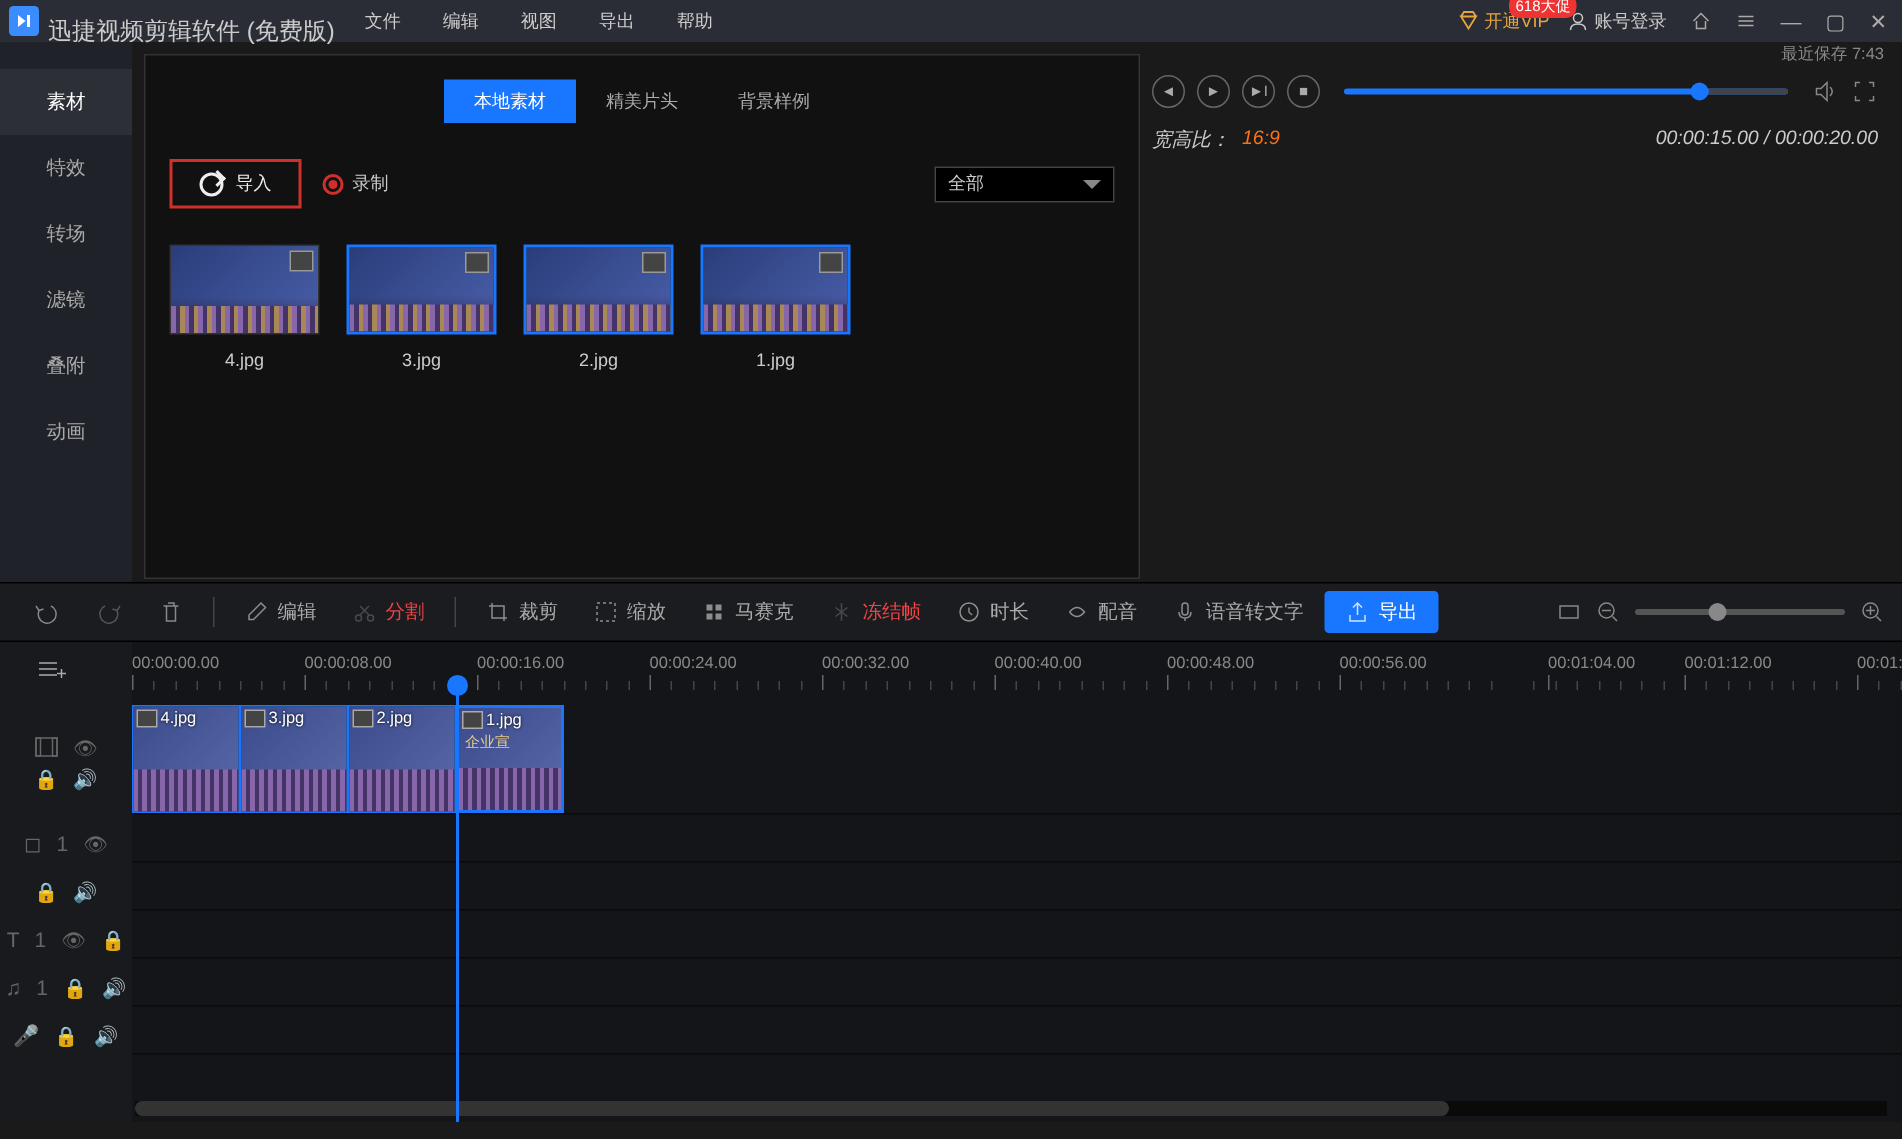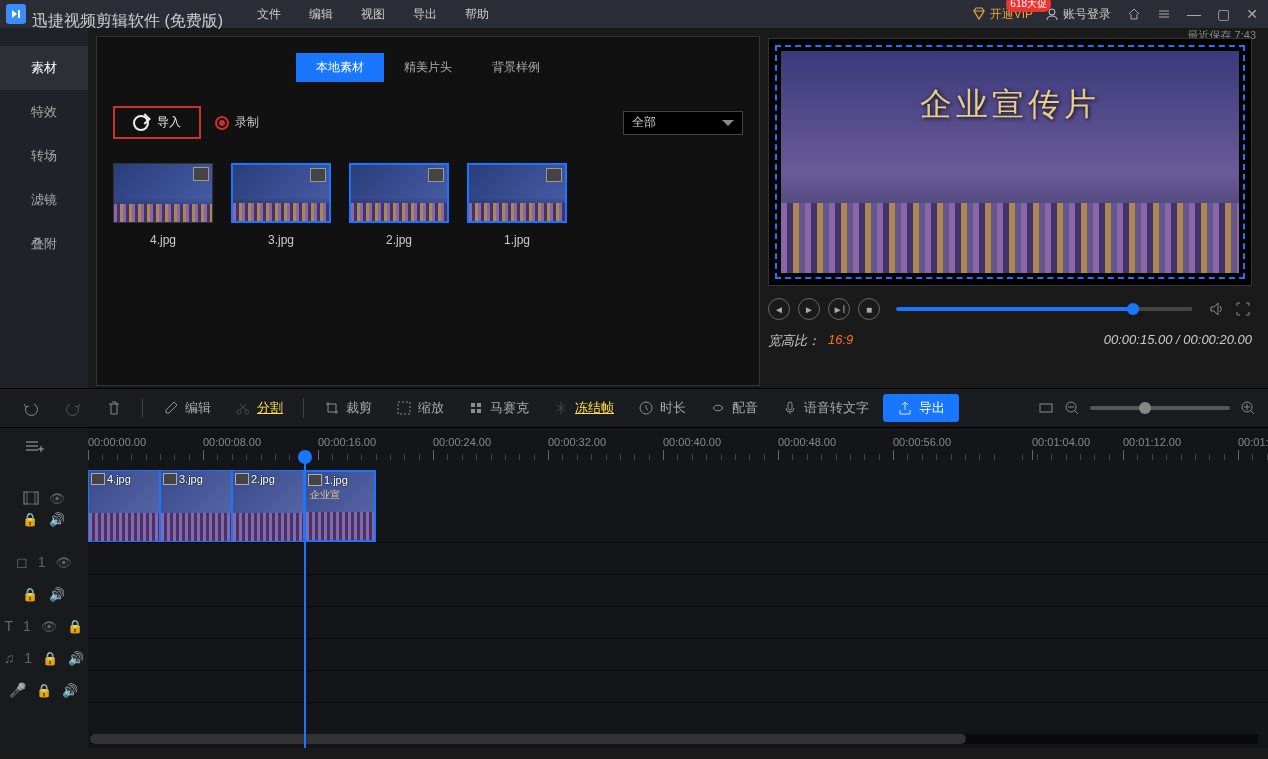--- a/index.html
+++ b/index.html
@@ -2,21 +2,21 @@
 <html><head>
 <meta charset="utf-8">
 <style>
 * { margin: 0; padding: 0; box-sizing: border-box; font-family: "Microsoft YaHei", sans-serif; }
 body { background: #1a1a1a; color: #ccc; font-size: 12px; width: 1268px; height: 759px; overflow: hidden; }
 
 
 .titlebar { height: 28px; background: #2a2d35; display: flex; align-items: center; padding: 0 6px; }
 .titlebar .logo { width: 20px; height: 20px; background: #3b8dff; border-radius: 3px; display: flex; align-items: center; justify-content: center; color: #fff; font-size: 12px; margin-right: 6px; }
 .titlebar .title { color: #ccc; font-size: 16px; margin-top: 15px; }
-.titlebar .menus { display: flex; margin-left: 34px; gap: 28px; }
+.titlebar .menus { display: flex; margin-left: 20px; gap: 28px; }
 .titlebar .menus span { color: #ccc; cursor: pointer; }
 .titlebar .right { margin-left: auto; display: flex; align-items: center; gap: 12px; }
 .vip-badge { position: relative; color: #e8a43f; display: flex; align-items: center; gap: 4px; }
 .vip-badge .promo { position: absolute; top: -10px; right: -18px; background: #e33; color: #fff; font-size: 10px; padding: 1px 4px; border-radius: 7px; }
 .diamond-icon { display:inline-block; width:14px; height:14px; }
 .login { color: #ccc; display: flex; align-items: center; gap: 4px; }
 .win-controls { display: flex; gap: 8px; color: #aaa; font-size: 14px; align-items: center; }
 .win-controls span { cursor: pointer; padding: 0 4px; }
 .last-save { position: absolute; top: 28px; right: 12px; font-size: 11px; color: #888; }
 
@@ -62,21 +62,21 @@
 .progress::after{content:'';position:absolute;right:18%;top:-4px;width:12px;height:12px;background:#1976ff;border-radius:50%;}
 .progress .remain{position:absolute;right:0;top:0;bottom:0;width:18%;background:#444;border-radius:0 2px 2px 0;}
 .vol-icon,.fs-icon{color:#888;font-size:16px;cursor:pointer;}
 .ratio-row { display:flex; align-items:flex-start; margin-top:12px; color:#ccc; font-size:13px;font-style:italic;}
 .ratio-row .ratio { color:#f97316; margin-left:8px;}
 .ratio-row .time { margin-left:auto; color:#ccc;padding-left:24px;}
 
 
 .toolbar { height: 40px; background: #1a1c20; display: flex; align-items: center; padding: 0 12px; gap: 4px; border-top:1px solid #000; border-bottom:1px solid #000;}
 .tbtn { display:flex; align-items:center; gap:6px; color:#aaa; padding:0 10px; cursor:pointer; font-size:13px;}
-.tbtn.disabled { color:#fde047;text-decoration:underline; }
+.tbtn.disabled { color:#ef4444; }
 .tbtn.export { background:#1976ff; color:#fff; padding:5px 14px; border-radius:3px;}
 .tool-ic { display:inline-block; width:16px; height:16px; opacity:0.8;}
 .divider { width:1px; height:20px; background:#444; margin:0 6px;}
 .zoom-controls { margin-left:auto; display:flex; align-items:center; gap:10px; color:#888;}
 .zoom-slider { width:140px; height:4px; background:#555; position:relative; border-radius:2px;}
 .zoom-slider::after{content:'';position:absolute;left:35%;top:-4px;width:12px;height:12px;background:#888;border-radius:50%;}
 
 
 .timeline { background:#141518; height:320px; position:relative; display:flex;}
 .tl-left { width:88px; background:#181a1e; padding-top:44px;}
@@ -152,20 +152,21 @@
 </div>
 <div class="last-save">最近保存 7:43</div>
 
 <div class="main">
   <div class="sidebar">
     <div class="sidebar-item active">素材</div>
     <div class="sidebar-item">特效</div>
     <div class="sidebar-item">转场</div>
     <div class="sidebar-item">滤镜</div>
     <div class="sidebar-item">叠附</div>
+    <div class="sidebar-item">动画</div>
   </div>
 
   <div class="panel">
     <div class="tabs">
       <div class="tab active">本地素材</div>
       <div class="tab">精美片头</div>
       <div class="tab">背景样例</div>
     </div>
     <div class="import-row">
       <div class="import-btn">
@@ -202,25 +203,20 @@
       <div class="thumb">
           <div class="img sel">
             <span class="badge"></span>
           </div>
           <div class="label">1.jpg</div>
         </div>
     </div>
   </div>
 
   <div class="preview">
-    <div class="preview-canvas">
-      <div class="preview-img">
-        <span class="preview-title">企业宣传片</span>
-      </div>
-    </div>
     <div class="player-controls">
       <div class="pbtn">◄</div>
       <div class="pbtn">►</div>
       <div class="pbtn">►I</div>
       <div class="pbtn">■</div>
       <div class="progress">
           <div class="remain"></div>
         </div>
       <span class="vol-icon">
           <svg width="18" height="18" viewBox="0 0 18 18">

